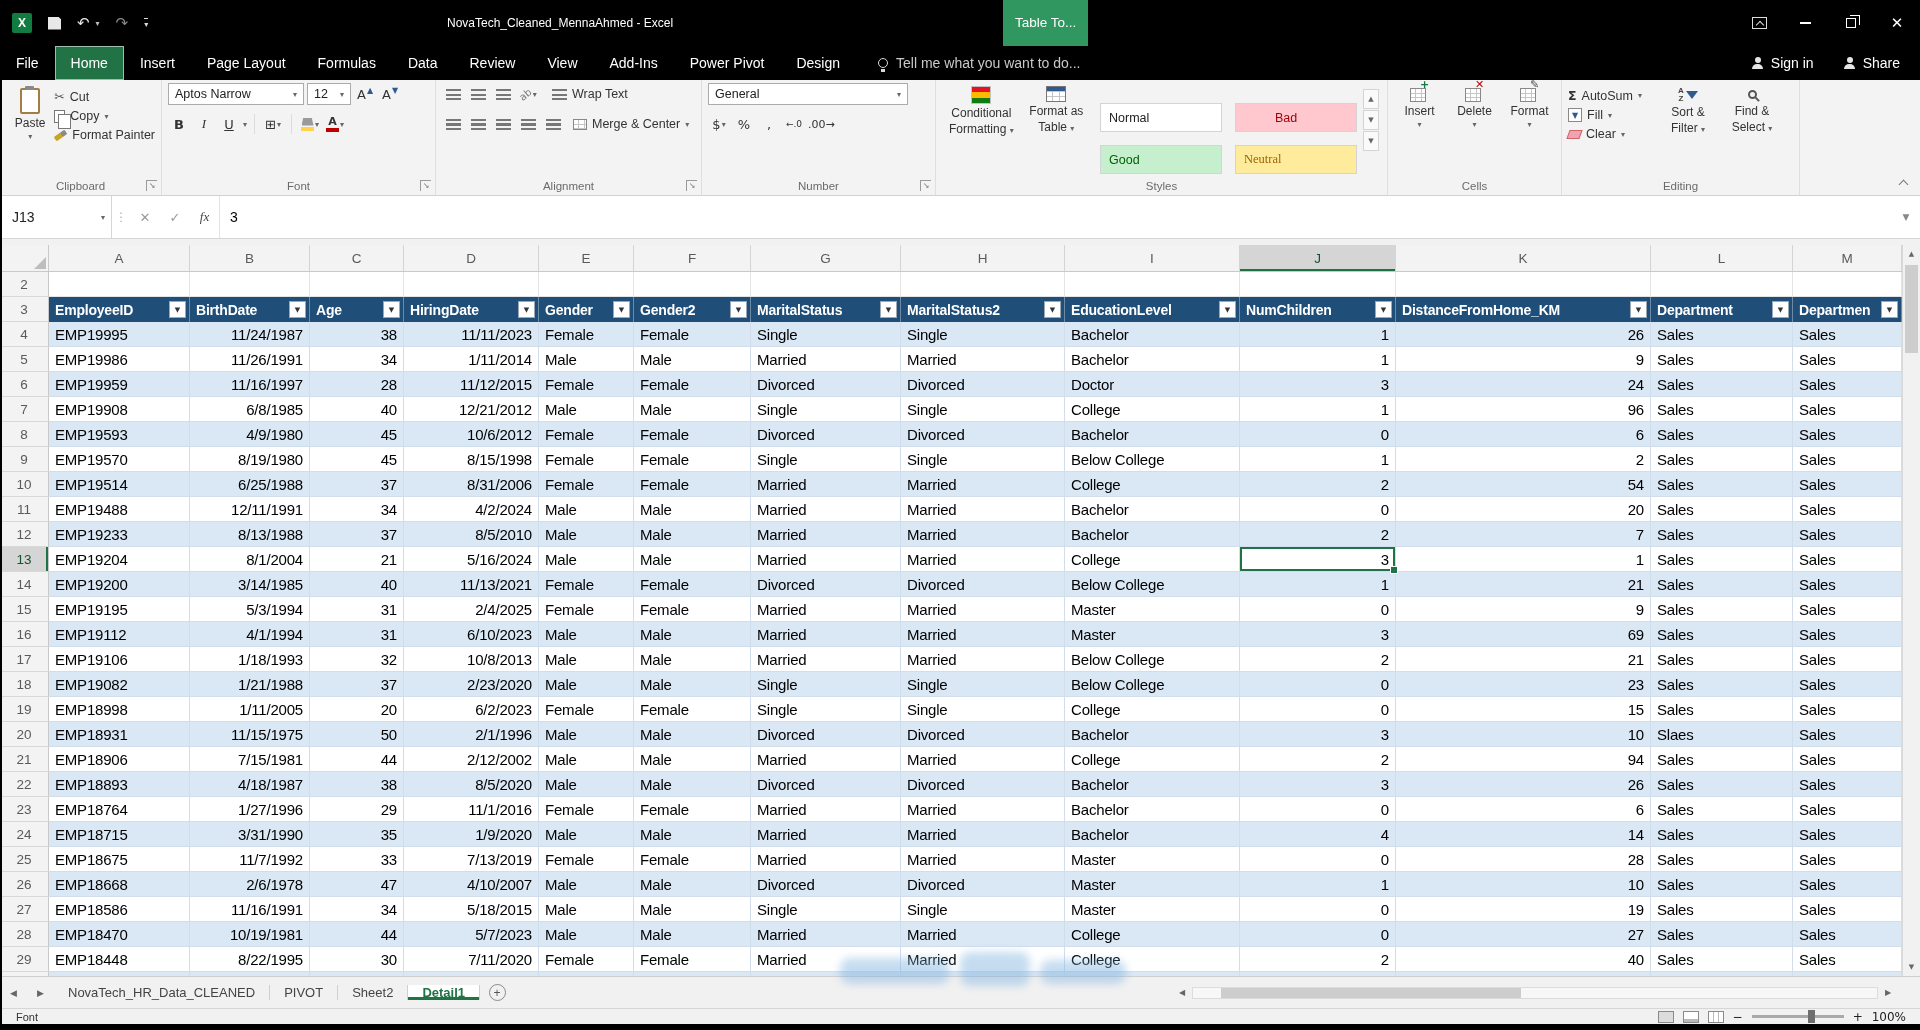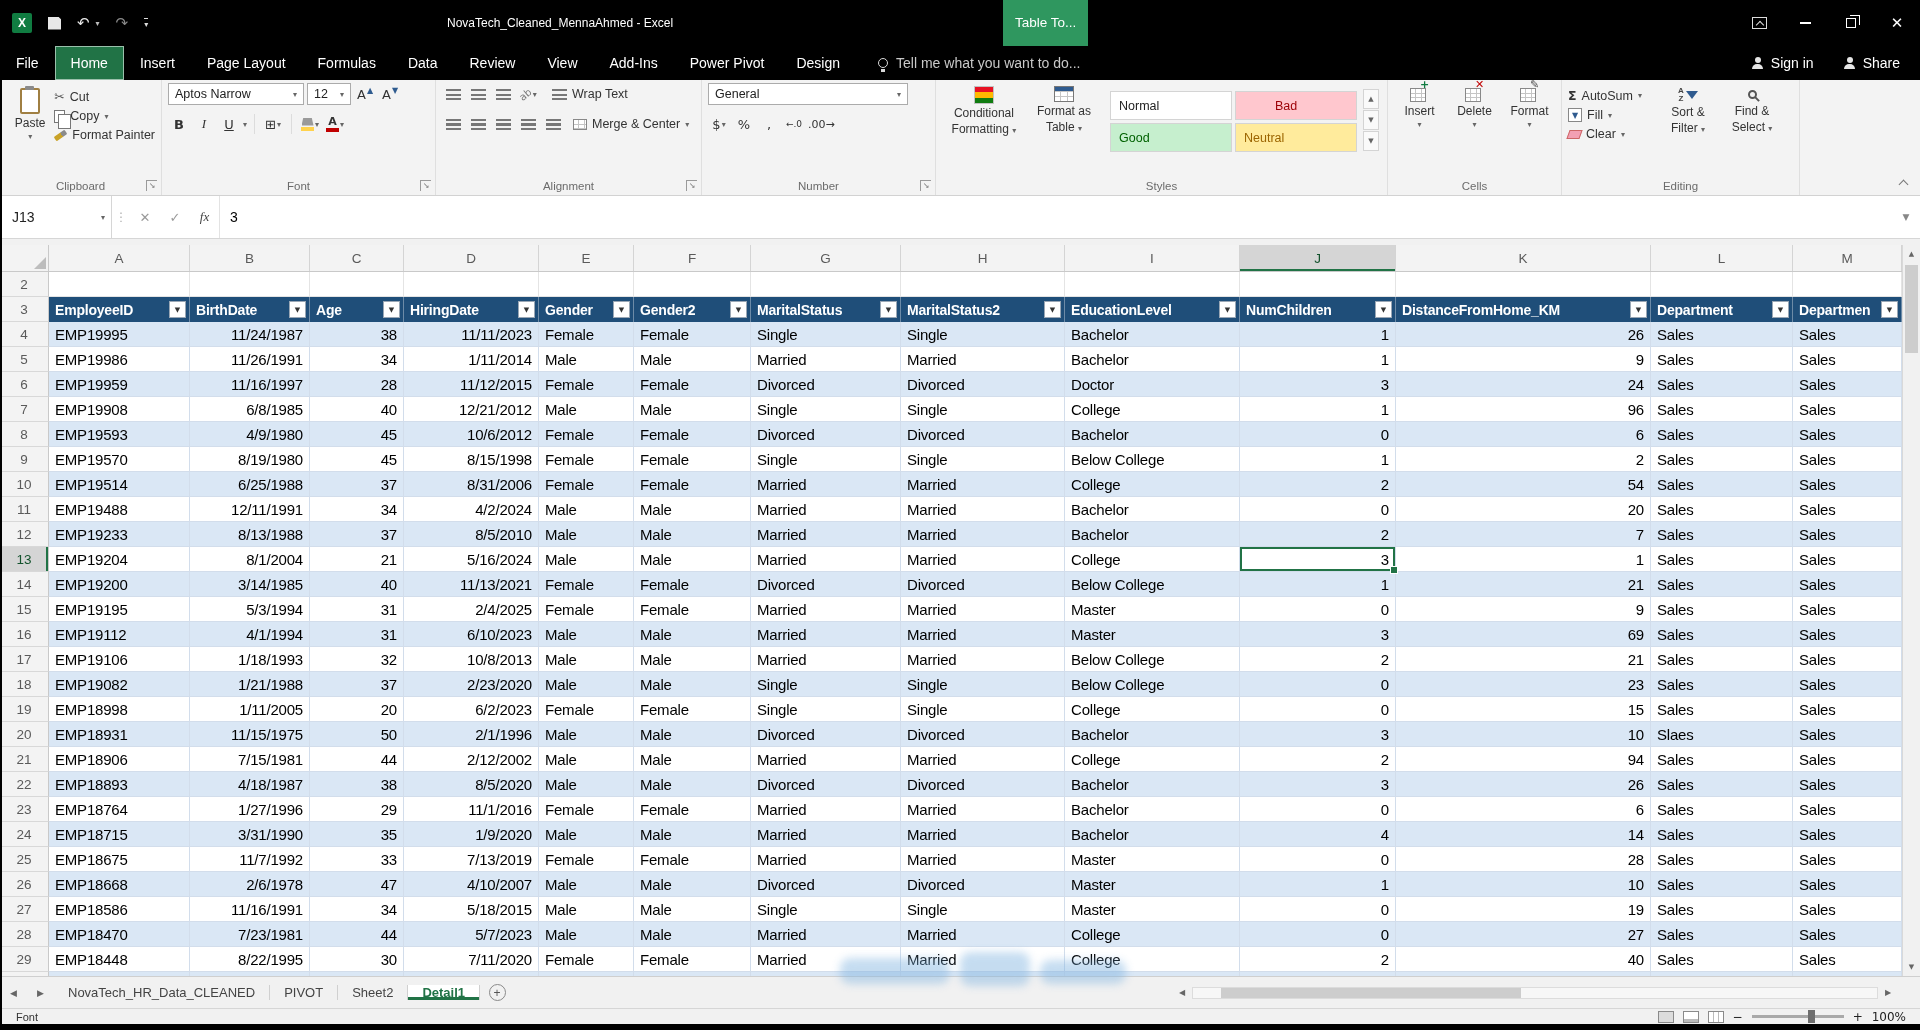--- a/index.html
+++ b/index.html
@@ -75,25 +75,25 @@
   .ic-cf { width:20px; height:18px; border:1px solid #c2c2c2; background:linear-gradient(to bottom,#e81123 0 33%,#ffb900 33% 66%,#107c10 66%); }
   .ic-ft { width:20px; height:16px; border:1px solid #777; background-color:#fff; background-image:linear-gradient(#2f5b8f 0 4px, transparent 4px), repeating-linear-gradient(to right, transparent 0 5.3px, #c5c5c5 5.3px 6.3px), repeating-linear-gradient(to bottom, transparent 0 4px, #c5c5c5 4px 5px); }
   .ic-grid { width:16px; height:14px; border:1px solid #888; background-color:#fff; background-image:repeating-linear-gradient(to right, transparent 0 4.3px, #c5c5c5 4.3px 5.3px), repeating-linear-gradient(to bottom, transparent 0 3.6px, #c5c5c5 3.6px 4.6px); }
   .ic-mark { font-size:11px; font-weight:bold; margin-left:-6px; margin-top:-10px; font-family:"DejaVu Sans", sans-serif; }
   .ic-fill { width:14px; height:14px; border:1px solid #888; background:#fff; display:flex; align-items:center; justify-content:center; font-size:8px; color:#2f5b8f; font-family:"DejaVu Sans", sans-serif; }
   .ic-clear { width:13px; height:9px; background:#f2a0b3; border:1px solid #c66; transform:skewX(-20deg); }
   .ic-sort { display:flex; flex-direction:column; align-items:center; line-height:1; font-size:8px; font-weight:bold; color:#444; }
   .ic-funnel { width:0; height:0; border-left:6px solid transparent; border-right:6px solid transparent; border-top:8px solid #2f5b8f; }
   .ic-find { width:9px; height:9px; border:2px solid #555; border-radius:50%; position:relative; }
   .ic-find::after { content:''; position:absolute; width:2px; height:6px; background:#555; transform:rotate(-45deg); right:-3px; bottom:-5px; }
-  .gallery { display:grid; grid-template-columns:122px 122px; grid-auto-rows:29px; gap:3px; margin:8px 4px 0 8px; }
+  .gallery { display:grid; grid-template-columns:122px 122px; grid-auto-rows:29px; gap:13px; margin:20px 4px 0 8px; }
   .chip { border:1px solid #d4d4d4; display:flex; align-items:center; padding:0 8px; font-size:12.5px; background:#fff; color:#222; }
   .chip-bad { background:var(--bad-bg); color:var(--bad-fg);padding-left:39px; }
   .chip-good { background:var(--good-bg); color:var(--good-fg); }
-  .chip-neutral { background:var(--neutral-bg); color:var(--neutral-fg); font-family:Liberation Sans, sans-serif; }
+  .chip-neutral { background:var(--neutral-bg); color:var(--neutral-fg); font-family:Liberation Serif, serif; }
   .galrail { display:flex; flex-direction:column; gap:1px; margin:6px 2px 0 2px; }
   .galrail div { width:16px; height:20px; border:1px solid #d4d4d4; background:#fafafa; display:flex; align-items:center; justify-content:center; font-size:7px; color:#666; font-family:"DejaVu Sans", sans-serif; }
   .collapse-ribbon { position:absolute; right:10px; bottom:8px; width:12px; height:8px; }
   .collapse-ribbon::after { content:''; position:absolute; left:2px; top:2px; width:6px; height:6px; border-left:1.5px solid #777; border-top:1.5px solid #777; transform:rotate(45deg); }
 
   
   .fbar { position:absolute; left:0; top:196px; width:1920px; height:43px; background:#fff; border-bottom:1px solid #d6d6d6; display:flex; align-items:stretch; font-size:14px; }
   .namebox { width:112px; border-right:1px solid #d6d6d6; display:flex; align-items:center; padding:0 6px 0 12px; color:#222; }
   .namebox .dd { margin-left:auto; }
   .fbhandle { width:18px; display:flex; align-items:center; justify-content:center; color:#b0b0b0; font-size:12px; }
@@ -955,21 +955,21 @@
         <div class="dcell" data-interactable="true">Single</div>
         <div class="dcell" data-interactable="true">Master</div>
         <div class="dcell right" data-interactable="true">0</div>
         <div class="dcell right" data-interactable="true">19</div>
         <div class="dcell" data-interactable="true">Sales</div>
         <div class="dcell" data-interactable="true">Sales</div>
       </div>
       <div class="grow" data-interactable="false">
         <div class="rnum" data-interactable="true">28</div>
         <div class="dcell band" data-interactable="true">EMP18470</div>
-        <div class="dcell right band" data-interactable="true">7/23/1981</div>
+        <div class="dcell right band" data-interactable="true">10/19/1981</div>
         <div class="dcell right band" data-interactable="true">44</div>
         <div class="dcell right band" data-interactable="true">5/7/2023</div>
         <div class="dcell band" data-interactable="true">Male</div>
         <div class="dcell band" data-interactable="true">Male</div>
         <div class="dcell band" data-interactable="true">Married</div>
         <div class="dcell band" data-interactable="true">Married</div>
         <div class="dcell band" data-interactable="true">College</div>
         <div class="dcell right band" data-interactable="true">0</div>
         <div class="dcell right band" data-interactable="true">27</div>
         <div class="dcell band" data-interactable="true">Sales</div>

